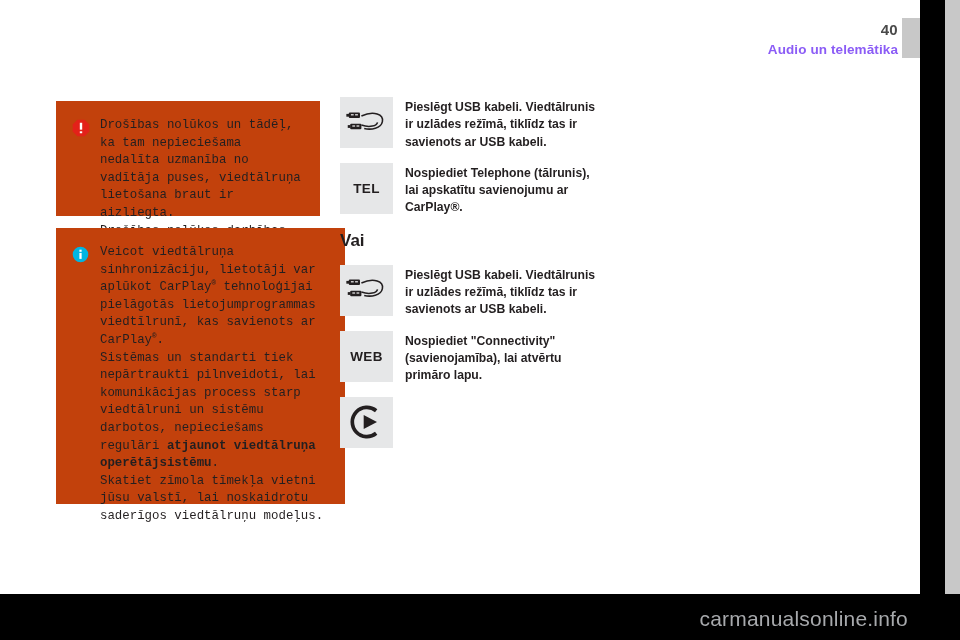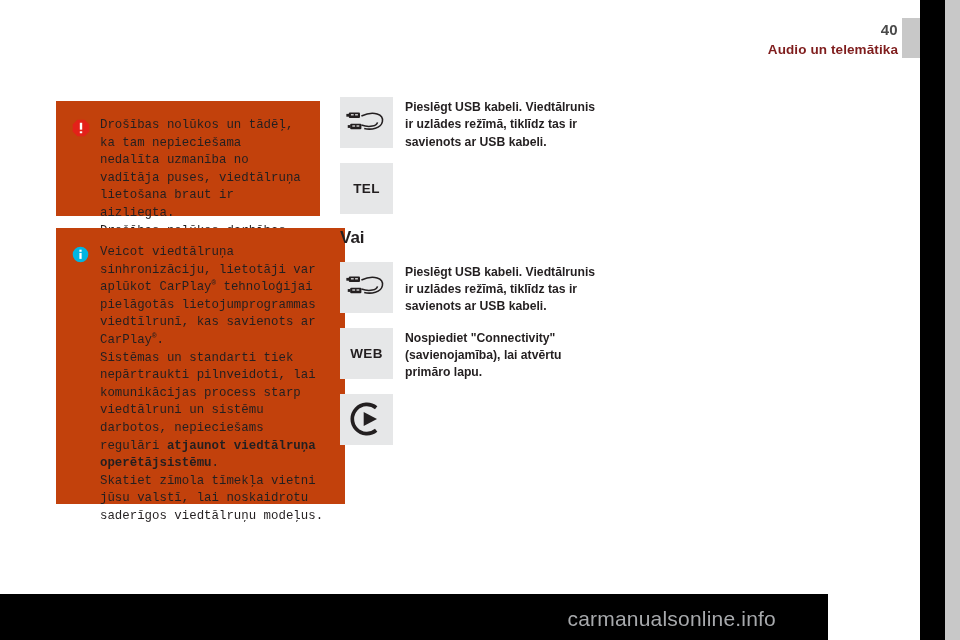--- a/index.html
+++ b/index.html
@@ -43,21 +43,21 @@
     left: 0; top: 0;
     width: 920px;
     height: 70px;
   }
   .header-title {
     position: absolute;
     right: 22px;
     top: 42px;
     font-size: 13.5px;
     font-weight: bold;
-    color: #7f1d1d;
+    color: #8b5cf6;
     letter-spacing: 0.1px;
     white-space: nowrap;
   }
   .header-pagenum {
     position: absolute;
     right: 22px;
     top: 21px;
     font-size: 15px;
     font-weight: bold;
     color: #4a4a4a;
@@ -175,21 +175,21 @@
   .panel-text sup {
     font-size: 7.5px;
     vertical-align: super;
     line-height: 0;
   }
 
   
   .footer-band {
     position: absolute;
     left: 0; bottom: 0;
-    width: 828px;
+    width: 960px;
     height: 46px;
     background: #000000;
   }
   .watermark {
     position: absolute;
     right: 52px;
     bottom: 9px;
     font-size: 21px;
     color: #a7a9ac;
     letter-spacing: 0.2px;
@@ -268,20 +268,21 @@
           </g>
         </svg>
       </div>
       <div class="step-text">Pieslēgt USB kabeli. Viedtālrunis ir uzlādes režīmā, tiklīdz tas ir savienots ar USB kabeli.</div>
     </div>
 
     <div class="step-row">
       <div class="step-icon">
         <span class="step-icon-label">TEL</span>
       </div>
+      <div class="step-text">Nospiediet Telephone (tālrunis), lai apskatītu savienojumu ar CarPlay®.</div>
     </div>
 
     <div class="or-label">Vai</div>
 
     <div class="step-row">
       <div class="step-icon">
         <svg width="42" height="34" viewBox="0 0 60 48">
           <g fill="none" stroke="#231f20" stroke-width="2.2">
             <path d="M22 14 C40 6, 54 12, 52 22 C50 32, 36 34, 26 32"></path>
             <path d="M22 27 C34 31, 44 28, 45 23"></path>

